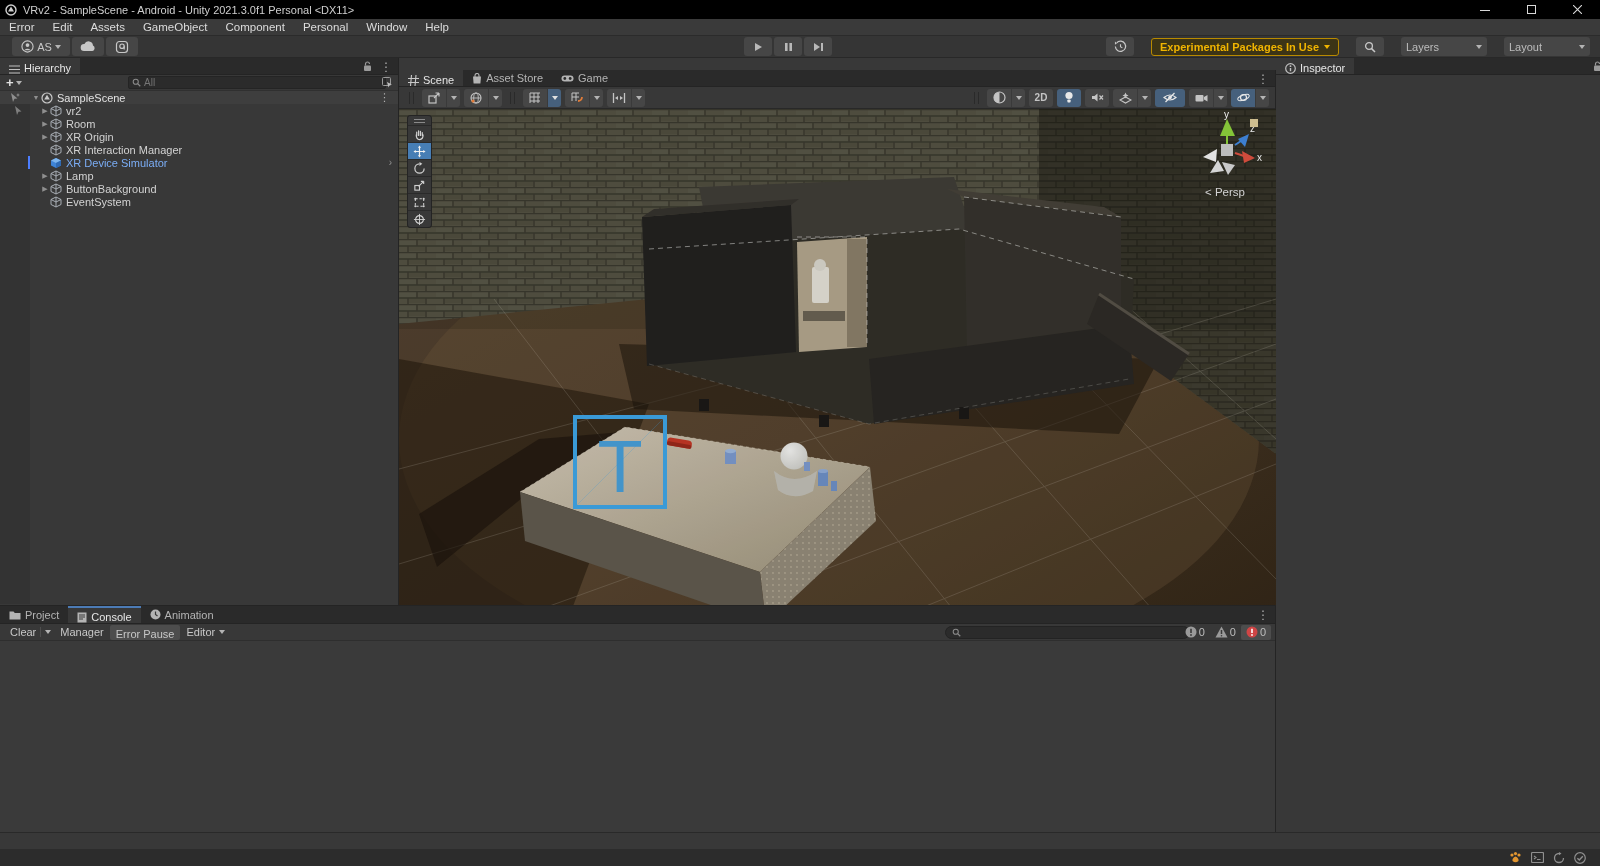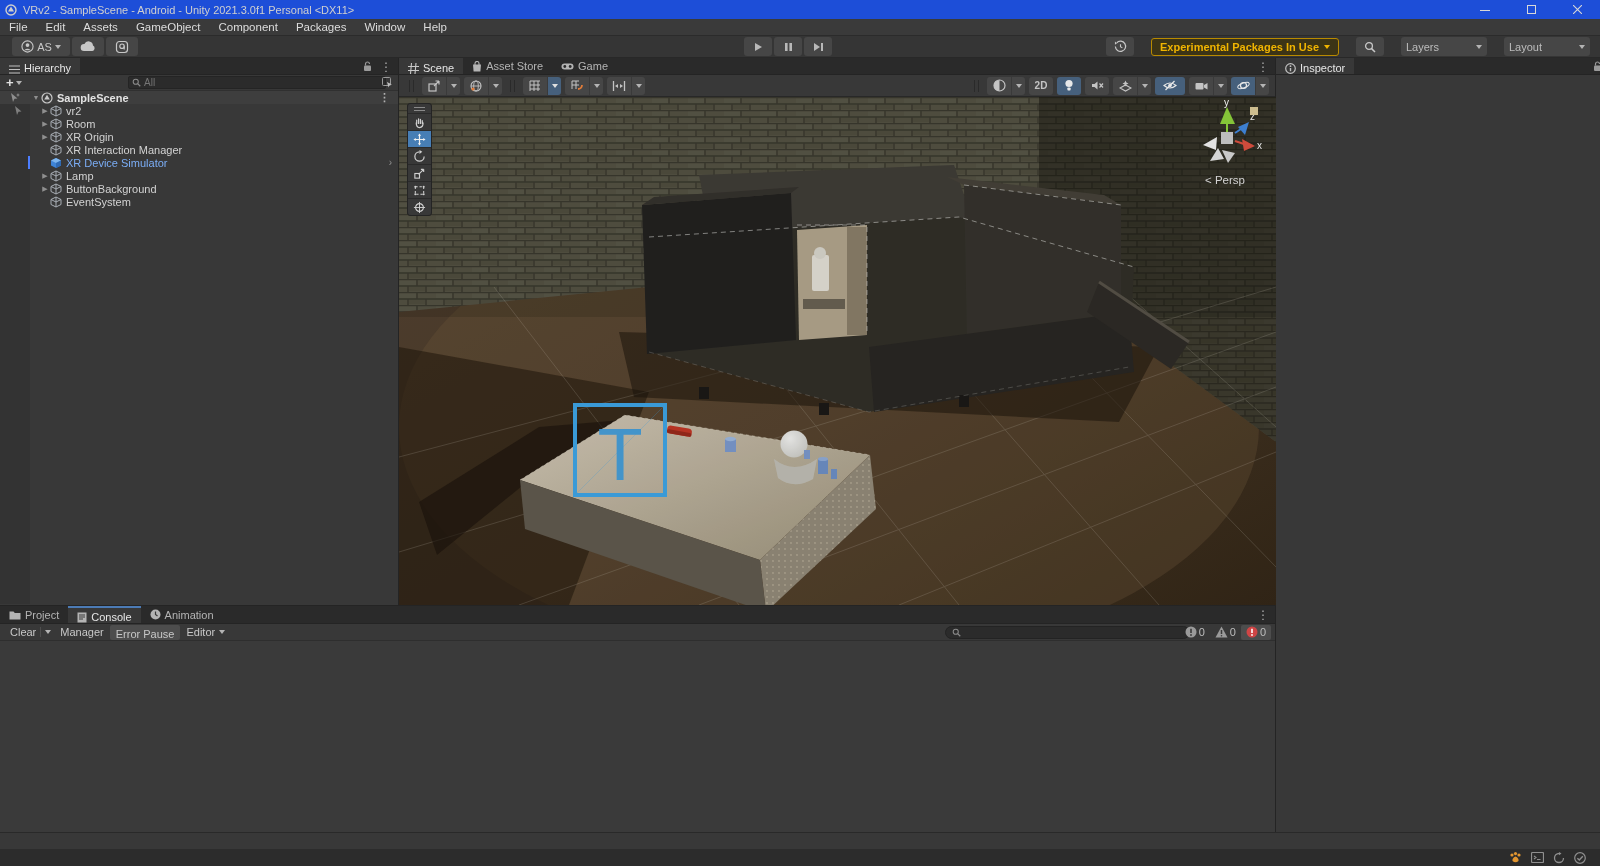--- a/index.html
+++ b/index.html
@@ -1,20 +1,20 @@
 <!DOCTYPE html>
 <html><head>
 <meta charset="utf-8">
 <style>
   * { margin:0; padding:0; box-sizing:border-box; font-family:"Liberation Sans",sans-serif; }
   html,body { background:#1a1a1a; }
   #app { position:relative; width:1600px; height:866px; background:#383838; overflow:hidden; font-size:11px; color:#d4d4d4; }
 
   
-  .titlebar { position:absolute; left:0; top:0; width:1600px; height:19px; background:#1d4ed8; display:flex; align-items:center; }
+  .titlebar { position:absolute; left:0; top:0; width:1600px; height:19px; background:#000000; display:flex; align-items:center; }
   .titlebar .logo { width:12px; height:12px; margin:0 6px 0 5px; }
   .titlebar .wtitle { font-size:11px; color:#cfcfcf; }
   .wincontrols { position:absolute; right:0; top:0; height:19px; display:flex; }
   .winbtn { width:46px; height:19px; display:flex; align-items:center; justify-content:center; }
 
   
   .menubar { position:absolute; left:0; top:19px; width:1600px; height:17px; background:#3a3a3a; display:flex; align-items:center; border-bottom:1px solid #2b2b2b; }
   .menu-item { padding:1px 9px; font-size:11.5px; color:#dcdcdc; }
 
   
@@ -41,33 +41,33 @@
   
   #hierarchy { left:0; top:58px; width:399px; height:547px; border-right:1px solid #242424; }
   .hsearchrow { height:16px; display:flex; align-items:center; background:#383838; border-bottom:1px solid #303030; position:relative; }
   .plusbtn { margin-left:6px; display:flex; align-items:center; gap:2px; color:#e0e0e0; font-size:13px; font-weight:bold; }
   .searchfield { position:absolute; left:128px; width:258px; height:13px; background:#2b2b2b; border:1px solid #242424; border-radius:2px; display:flex; align-items:center; padding:0 3px; gap:3px; }
   .searchfield input { flex:1; background:transparent; border:none; outline:none; color:#cfcfcf; font-size:10px; }
   .searchfield input::placeholder { color:#757575; }
   .hbody { position:relative; height:513px; }
   .hgutter { position:absolute; left:0; top:0; width:30px; height:100%; background:#333333; }
   .hrow { position:relative; height:13px; display:flex; align-items:center; font-size:11px; color:#d2d2d2; }
-  .hrow.scenehdr { background:#3e3e3e; font-weight:bold; color:#e2e2e2; }
+  .hrow.scenehdr { background:#3e3e3e; font-weight:normal; color:#e2e2e2; }
   .hrow .fold { width:10px; margin-left:40px; font-size:7px; color:#8f8f8f; text-align:center; flex:none;}
   .hrow.scenehdr .fold { margin-left:31px; }
   .hrow .fold.none { visibility:hidden; }
   .hrow .obicon { width:12px; height:12px; margin-right:4px; flex:none; }
   .hrow.selected { color:#7badf5; }
   .selbar { position:absolute; left:28px; top:0; width:2px; height:13px; background:#4c7eff; }
   .rowchev { position:absolute; right:6px; color:#8f8f8f; font-size:10px; }
   .hdr-kebab { position:absolute; right:8px; color:#b0b0b0; }
   .pickicon { position:absolute; top:1px; }
 
   
-  #scenepanel { left:399px; top:58px; width:877px; height:547px; border-right:1px solid #242424; }
+  #scenepanel { left:399px; top:70px; width:877px; height:547px; border-right:1px solid #242424; }
   .scenetoolbar { height:22px; background:#383838; border-bottom:1px solid #282828; display:flex; align-items:center; padding:0 6px; position:relative;}
   .stb-group { display:flex; align-items:center; gap:4px; }
   .handle { width:5px; height:12px; border-left:1px solid #2a2a2a; border-right:1px solid #2a2a2a; margin:0 4px; }
   .sbtn { height:18px; min-width:24px; padding:0 3px; background:#464646; border-radius:3px 0 0 3px; display:flex; align-items:center; justify-content:center; color:#c4c4c4; }
   .sbtn.single { border-radius:3px; }
   .scaret { height:18px; width:14px; background:#464646; border-radius:0 3px 3px 0; border-left:1px solid #3a3a3a; display:flex; align-items:center; justify-content:center; }
   .sbtn.on, .scaret.on { background:#46607c; color:#e8e8e8; }
   .stb-right { position:absolute; right:6px; display:flex; align-items:center; gap:4px; }
   .viewport { position:relative; width:877px; height:508px; background:#3a2e20; overflow:hidden; }
 
@@ -126,26 +126,26 @@
         </div>
       <div class="winbtn">
           <svg width="9" height="9" viewBox="0 0 9 9">
             <path d="M0 0 L9 9 M9 0 L0 9" stroke="#d8d8d8" stroke-width="1.1"></path>
           </svg>
         </div>
     </div>
   </div>
 
   <div class="menubar">
-    <span class="menu-item">File</span>
+    <span class="menu-item">Error</span>
     <span class="menu-item">Edit</span>
     <span class="menu-item">Assets</span>
     <span class="menu-item">GameObject</span>
     <span class="menu-item">Component</span>
-    <span class="menu-item">Packages</span>
+    <span class="menu-item">Personal</span>
     <span class="menu-item">Window</span>
     <span class="menu-item">Help</span>
   </div>
 
   <div class="toolbar">
     <div class="tb-left">
       <div class="tbtn" style="min-width:58px;">
         <svg class="icon" width="13" height="13" viewBox="0 0 14 14">
             <circle cx="7" cy="7" r="6" fill="none" stroke="#c8c8c8" stroke-width="1.2"></circle>
             <circle cx="7" cy="5.5" r="2" fill="#c8c8c8"></circle>

